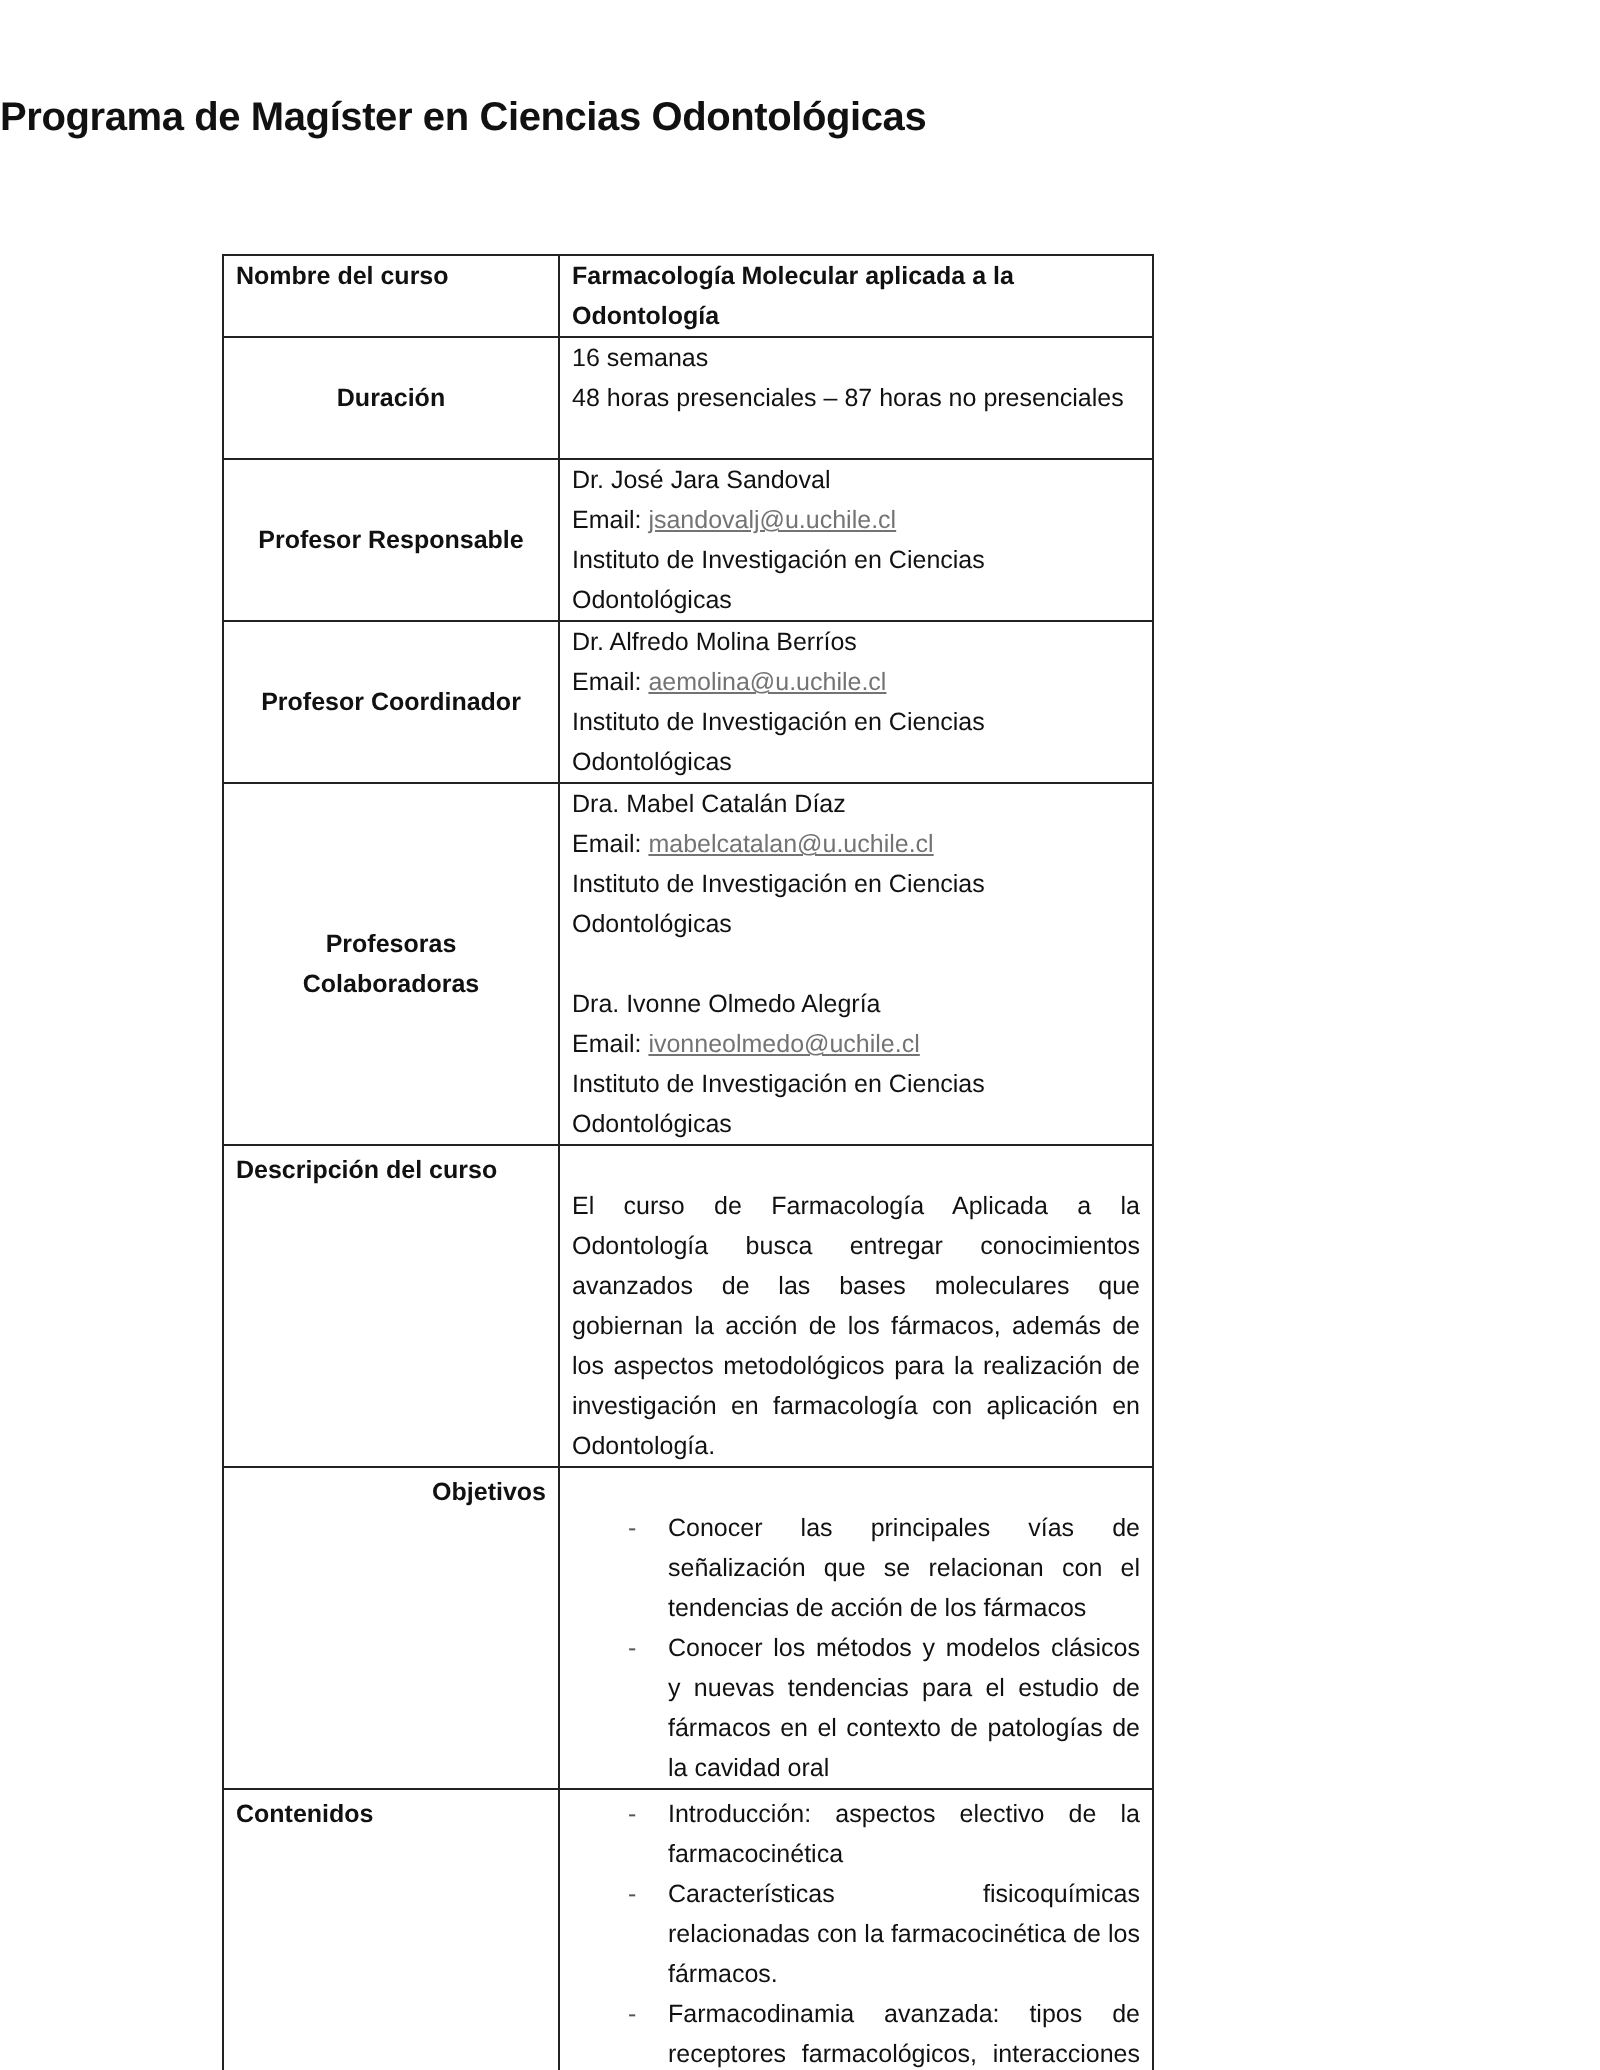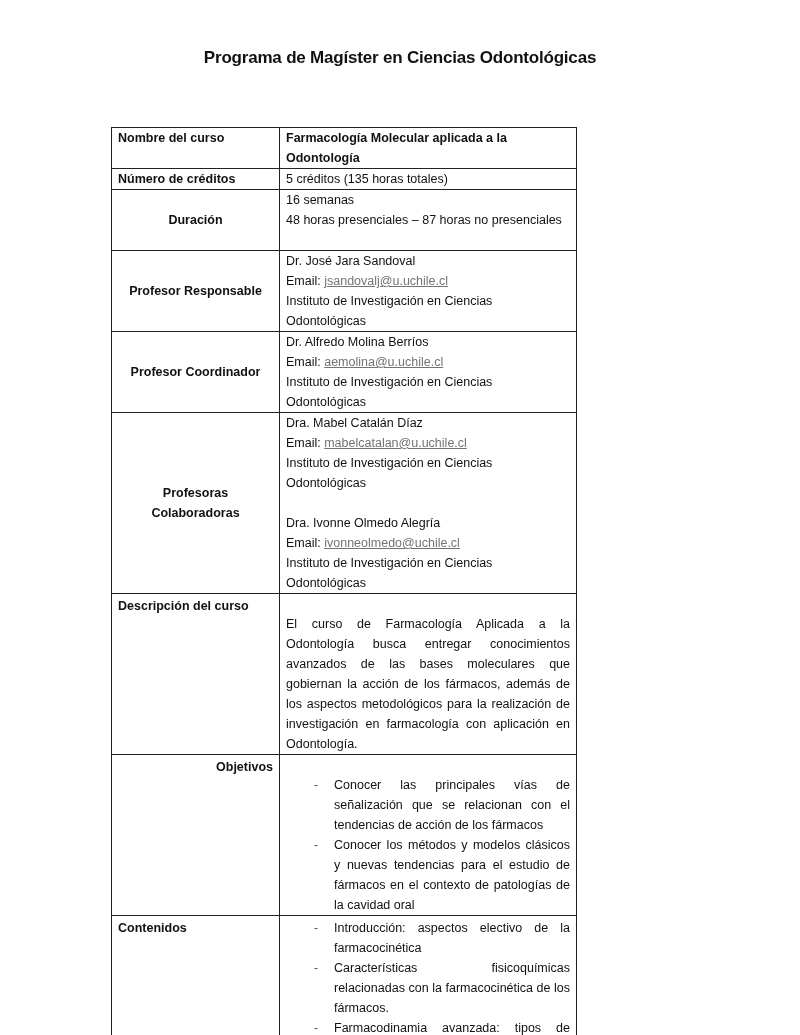--- a/index.html
+++ b/index.html
@@ -1,19 +1,19 @@
 <!DOCTYPE html>
 <html><head>
 <meta charset="utf-8">
 <style>
   html, body { margin:0; padding:0; background:#ffffff; }
   body { width:800px; height:1035px; position:relative; overflow:hidden;
          font-family:"Liberation Sans", sans-serif; color:#111; }
-  .title { position:absolute; top:48px; left:0; width:800px; text-align:center;
-           font-size:17px; font-weight:bold; letter-spacing:-0.2px; }
+  .title { position:absolute; top:48px; left:0; width:800px; text-align:left;
+           font-size:20px; font-weight:bold; letter-spacing:-0.2px; }
   table.info { position:absolute; left:111px; top:127px; width:466px;
                border-collapse:collapse; font-size:12.5px;border-radius:25px; }
   table.info td { border:1.3px solid #222; vertical-align:top; padding:0 6px; line-height:20px; }
   td.lbl { width:155px; font-weight:bold; }
   td.lbl.mid { vertical-align:middle;text-align:center; }
   td.val p { margin:0; }
   a.mail { color:#737373; text-decoration:underline; }
   .just { text-align:justify; text-align-last:left; }
   ul.dash { list-style:none; margin:0; padding:0 0 0 28px; }
   ul.dash li { position:relative; padding-left:20px; text-align:justify; text-align-last:left; }
@@ -22,24 +22,20 @@
 </head>
 <body>
 
 <div class="title">Programa de Magíster en Ciencias Odontológicas</div>
 
 <table class="info">
   <tbody>
       <tr style="height:21px;">
     <td class="lbl">Nombre del curso</td>
     <td class="val" style="font-weight:bold;">Farmacología Molecular aplicada a la Odontología</td>
-  </tr>
-  <tr style="height:21px;">
-    <td class="lbl">Número de créditos</td>
-    <td class="val">5 créditos (135 horas totales)</td>
   </tr>
   <tr style="height:60px;">
     <td class="lbl mid">Duración</td>
     <td class="val" style="height:60px;">
       <p>16 semanas</p>
       <p>48 horas presenciales – 87 horas no presenciales</p>
     </td>
   </tr>
   <tr style="height:61px;">
     <td class="lbl mid">Profesor Responsable</td>

